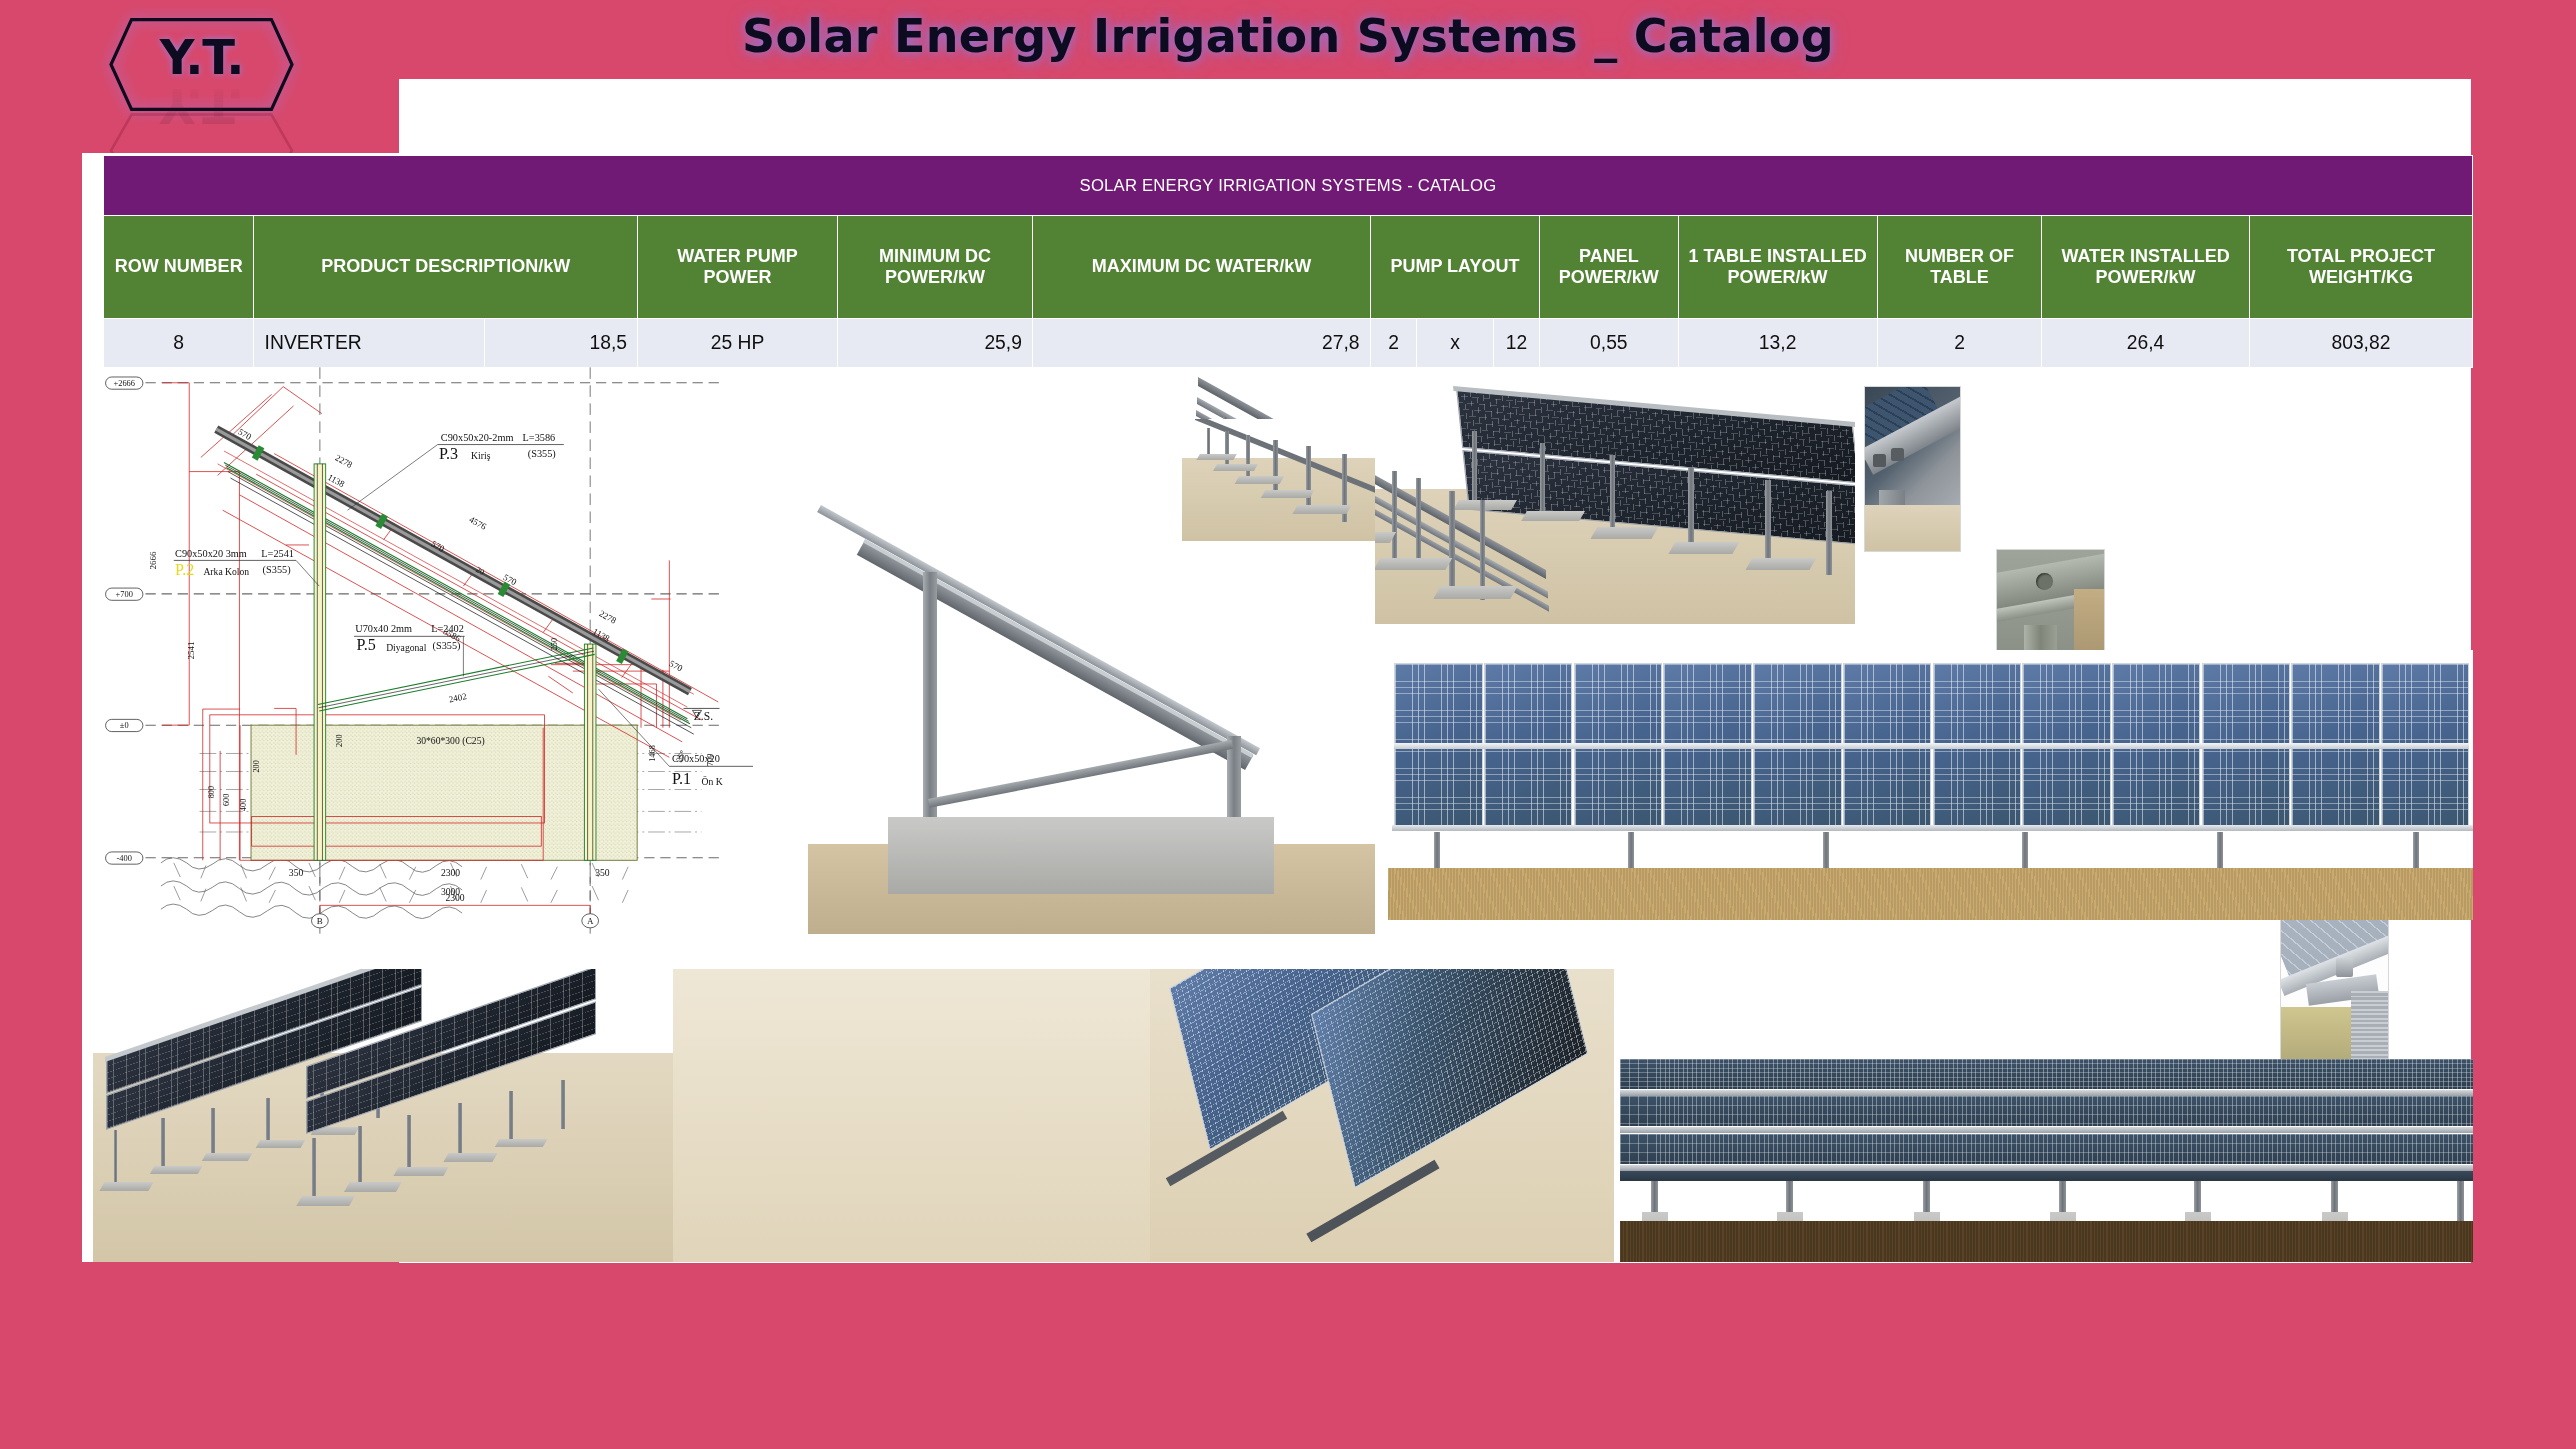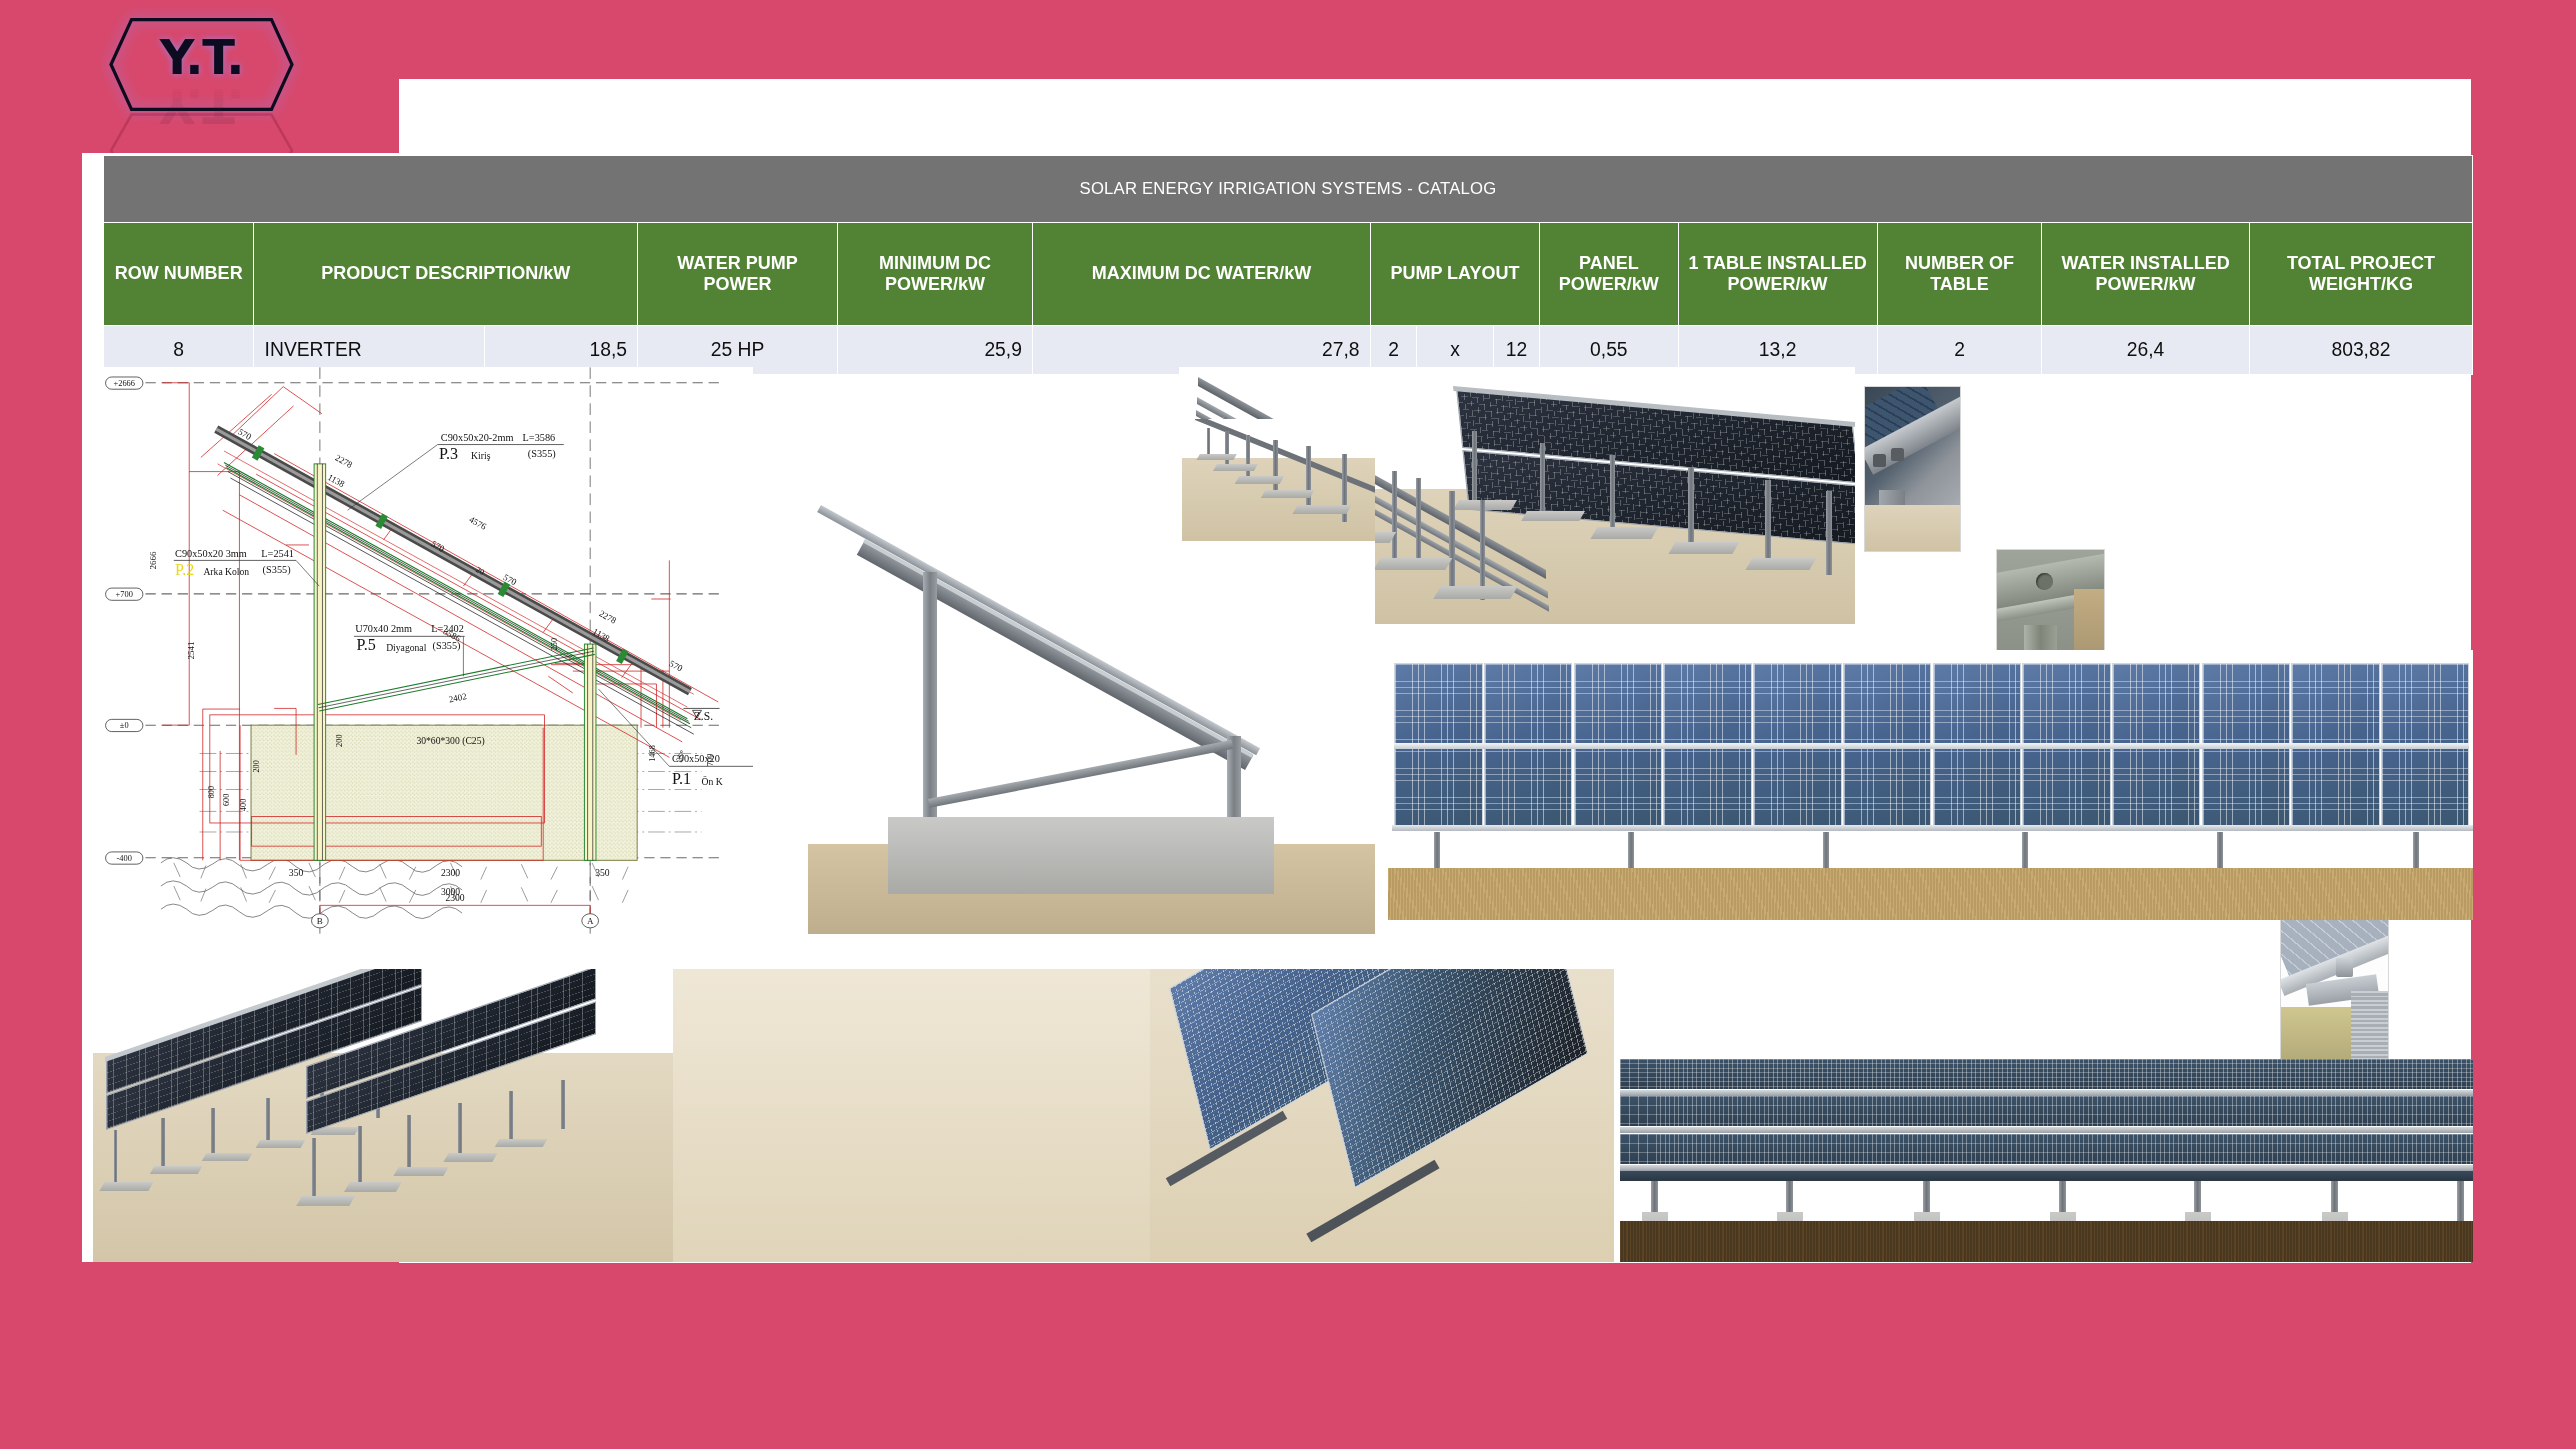--- a/index.html
+++ b/index.html
@@ -59,23 +59,23 @@
 
   
   #catalog-table {
     position: absolute; left: 103px; top: 155px;
     width: 2370px; border-collapse: collapse; table-layout: fixed;
   }
   #catalog-table th, #catalog-table td {
     border: 1.3px solid #ffffff; vertical-align: middle;
   }
   .band-row th {
-    background: #737373; color: #ffffff;
+    background: #701a75; color: #ffffff;
     font-size: 16.7px; font-weight: normal;
-    height: 67px; text-align: center; letter-spacing: 0.2px;
+    height: 60px; text-align: center; letter-spacing: 0.2px;
   }
   .head-row th {
     background: #528334; color: #ffffff;
     font-size: 18px; font-weight: bold; line-height: 1.18;
     height: 103px; text-align: center; padding: 2.6px 3.9px;
   }
   .data-row td {
     background: #e7eaf3; color: #0f0f0f;
     font-size: 19.3px; height: 49px; padding: 0 10.3px;
     text-align: center; white-space: nowrap;
@@ -107,20 +107,21 @@
   .post { background: linear-gradient(to right, #9aa0a6, #6e747a, #8d9399); }
   .footing { background: linear-gradient(to bottom, #c9c9c7, #a9a9a6); }
 
   .detail-photo { border: 0.6px solid #d8d8d8; overflow: hidden; position: relative; }
 </style>
 </head>
 <body>
 
 <div id="root">
 
+  <div id="page-title">Solar Energy Irrigation Systems _ Catalog</div>
 
   <div id="logo-wrap">
     <svg id="logo-hex" viewBox="0 0 290 148">
       <polygon points="36,4 254,4 286,74 254,144 36,144 4,74" fill="none" stroke="#0d0b1f" stroke-width="5"></polygon>
     </svg>
     <svg id="logo-hex-reflect" viewBox="0 0 290 120">
       <polygon points="36,4 254,4 286,60 254,116 36,116 4,60" fill="none" stroke="#7a1232" stroke-width="4"></polygon>
     </svg>
     <div id="logo-text">Y.T.</div>
     <div id="logo-reflect">Y.T.</div>

